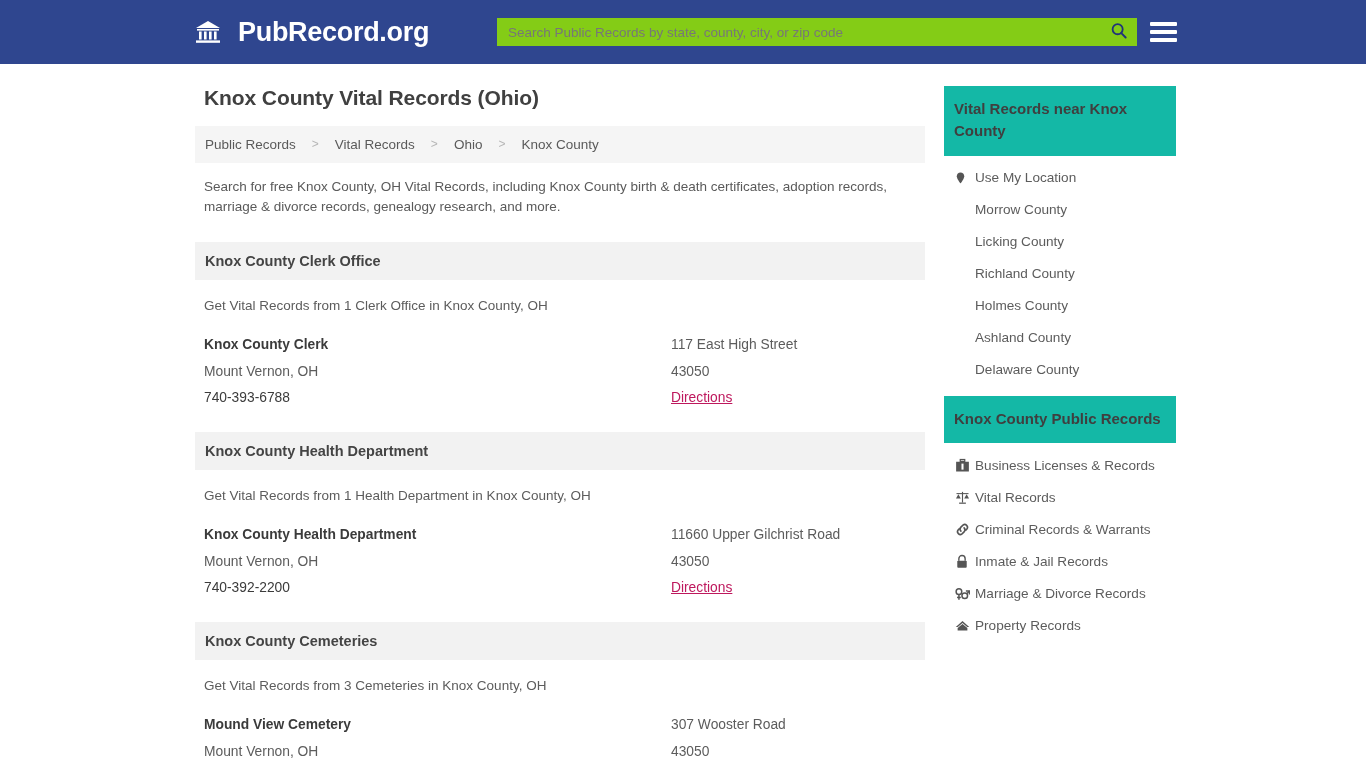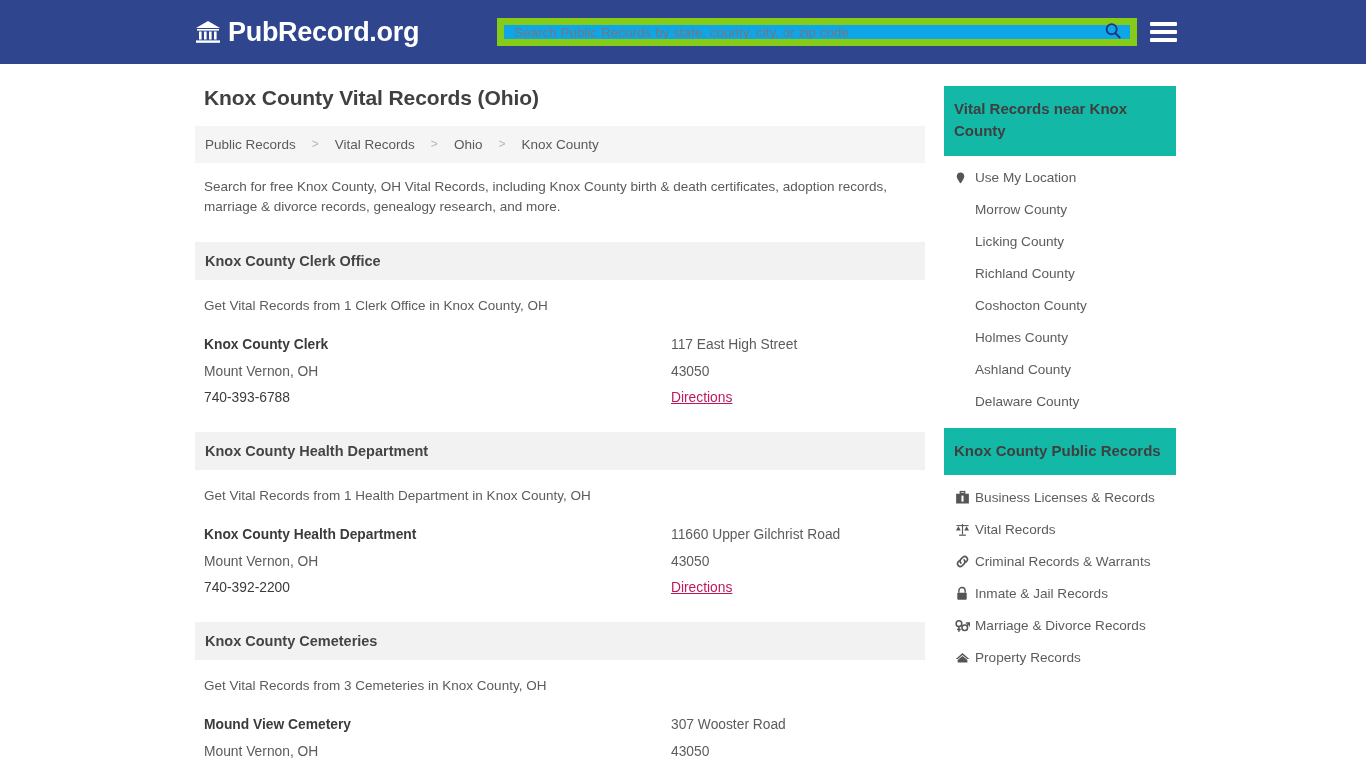--- a/index.html
+++ b/index.html
@@ -15,42 +15,42 @@
   .site-header {
     height: 64px;
     background: #2f468f;
     display: flex;
     align-items: center;
     position: relative;
   }
   .brand {
     display: flex;
     align-items: center;
-    gap: 7px;
+    gap: 17px;
     margin-left: 195px;
     text-decoration: none;
   }
   .brand-icon { width: 26px; height: 24px; display:block; }
   .brand-text {
     color: #ffffff;
     font-size: 27px;
     font-weight: bold;
     letter-spacing: -0.3px;
     white-space: nowrap;
   }
   .search-wrap {
     position: absolute;
     left: 497px;
     top: 18px;
     width: 640px;
     height: 28px;
-    background: #0ea5e9;
+    background: #84cc16;
     display: flex;
     align-items: center;
-    border: 7px solid #84cc16;
+    border: 1px solid #84cc16;
   }
   .search-input {
     flex: 1;
     height: 100%;
     border: none;
     outline: none;
     background: transparent;
     padding: 0 10px;
     font-family: "Liberation Sans", sans-serif;
     font-size: 13.5px;
@@ -310,24 +310,20 @@
           <div class="side-item">
             <span class="side-ico"></span>
             <span>Licking County</span>
           </div>
           <div class="side-item">
             <span class="side-ico"></span>
             <span>Richland County</span>
           </div>
           <div class="side-item">
             <span class="side-ico"></span>
-            <span>Coshocton County</span>
-          </div>
-          <div class="side-item">
-            <span class="side-ico"></span>
             <span>Holmes County</span>
           </div>
           <div class="side-item">
             <span class="side-ico"></span>
             <span>Ashland County</span>
           </div>
           <div class="side-item">
             <span class="side-ico"></span>
             <span>Delaware County</span>
           </div>

